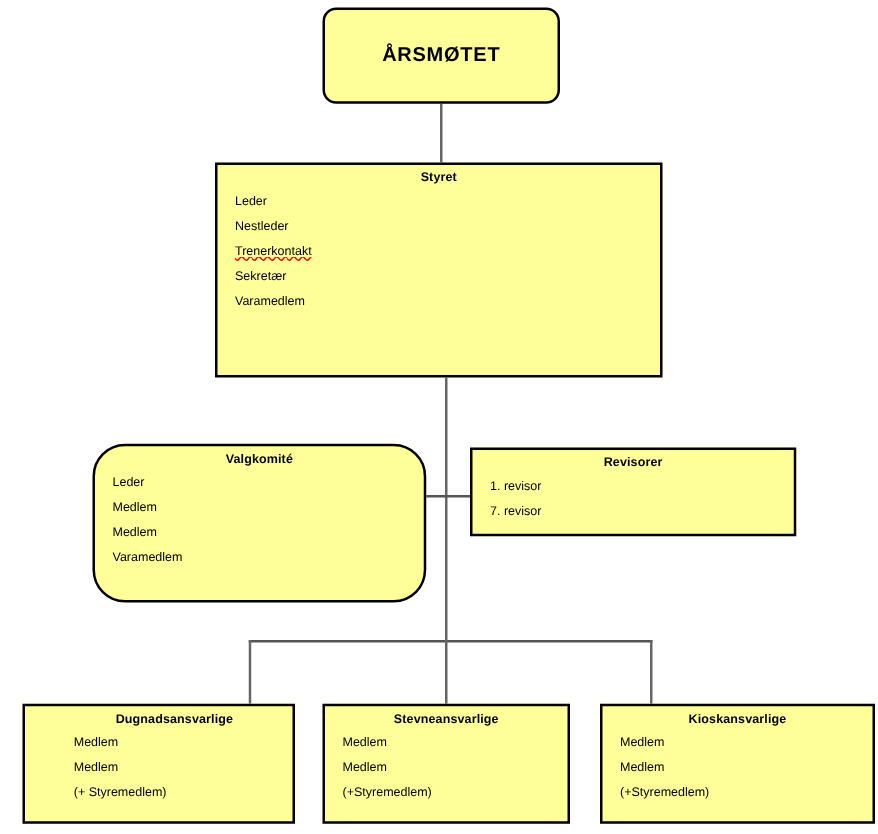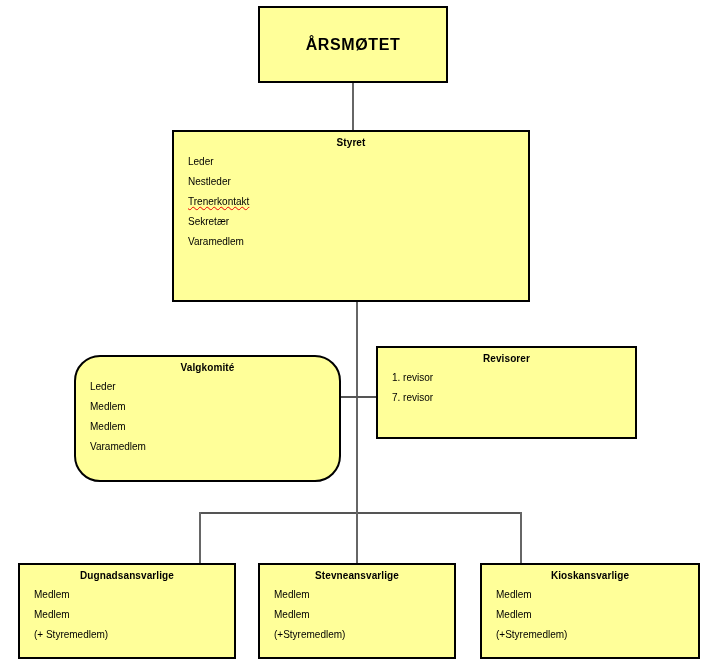--- a/index.html
+++ b/index.html
@@ -84,21 +84,21 @@
   <div class="line v" style="left:356px; top:302px; height:210px;"></div>
 
   <div class="line h thin" style="left:341px; top:396px; width:16px;"></div>
   <div class="line h thin" style="left:356px; top:396px; width:20px;"></div>
 
   <div class="line h thin" style="left:199px; top:512px; width:323px;"></div>
   <div class="line v" style="left:199px; top:512px; height:51px;"></div>
   <div class="line v" style="left:356px; top:512px; height:51px;"></div>
   <div class="line v" style="left:520px; top:512px; height:51px;"></div>
 
-  <div class="node center-only" style="left:258px; top:6px; width:190px; height:77px;">
+  <div class="node center-only" style="left:258px; top:6px; width:190px; height:77px;border-radius:11px;">
     <div class="node-title big">ÅRSMØTET</div>
   </div>
 
   <div class="node" style="left:172px; top:130px; width:358px; height:172px;">
     <div class="node-title">Styret</div>
     <ul class="node-list">
       <li>Leder</li>
       <li>Nestleder</li>
       <li><span class="spellerror">Trenerkontakt</span></li>
       <li>Sekretær</li>
@@ -109,29 +109,29 @@
   <div class="node" style="left:74px; top:355px; width:267px; height:127px;border-radius:26px;">
     <div class="node-title">Valgkomité</div>
     <ul class="node-list">
       <li>Leder</li>
       <li>Medlem</li>
       <li>Medlem</li>
       <li>Varamedlem</li>
     </ul>
   </div>
 
-  <div class="node" style="left:376px; top:346px; width:261px; height:93px;">
+  <div class="node" style="left:376px; top:358px; width:261px; height:71px;">
     <div class="node-title">Revisorer</div>
     <ul class="node-list">
       <li>1. revisor</li>
       <li>7. revisor</li>
     </ul>
   </div>
 
-  <div class="node" style="left:18px; top:563px; width:218px; height:96px;">
+  <div class="node" style="left:18px; top:563px; width:218px; height:96px;padding-left:25px;">
     <div class="node-title">Dugnadsansvarlige</div>
     <ul class="node-list">
       <li>Medlem</li>
       <li>Medlem</li>
       <li>(+ Styremedlem)</li>
     </ul>
   </div>
 
   <div class="node" style="left:258px; top:563px; width:198px; height:96px;">
     <div class="node-title">Stevneansvarlige</div>

